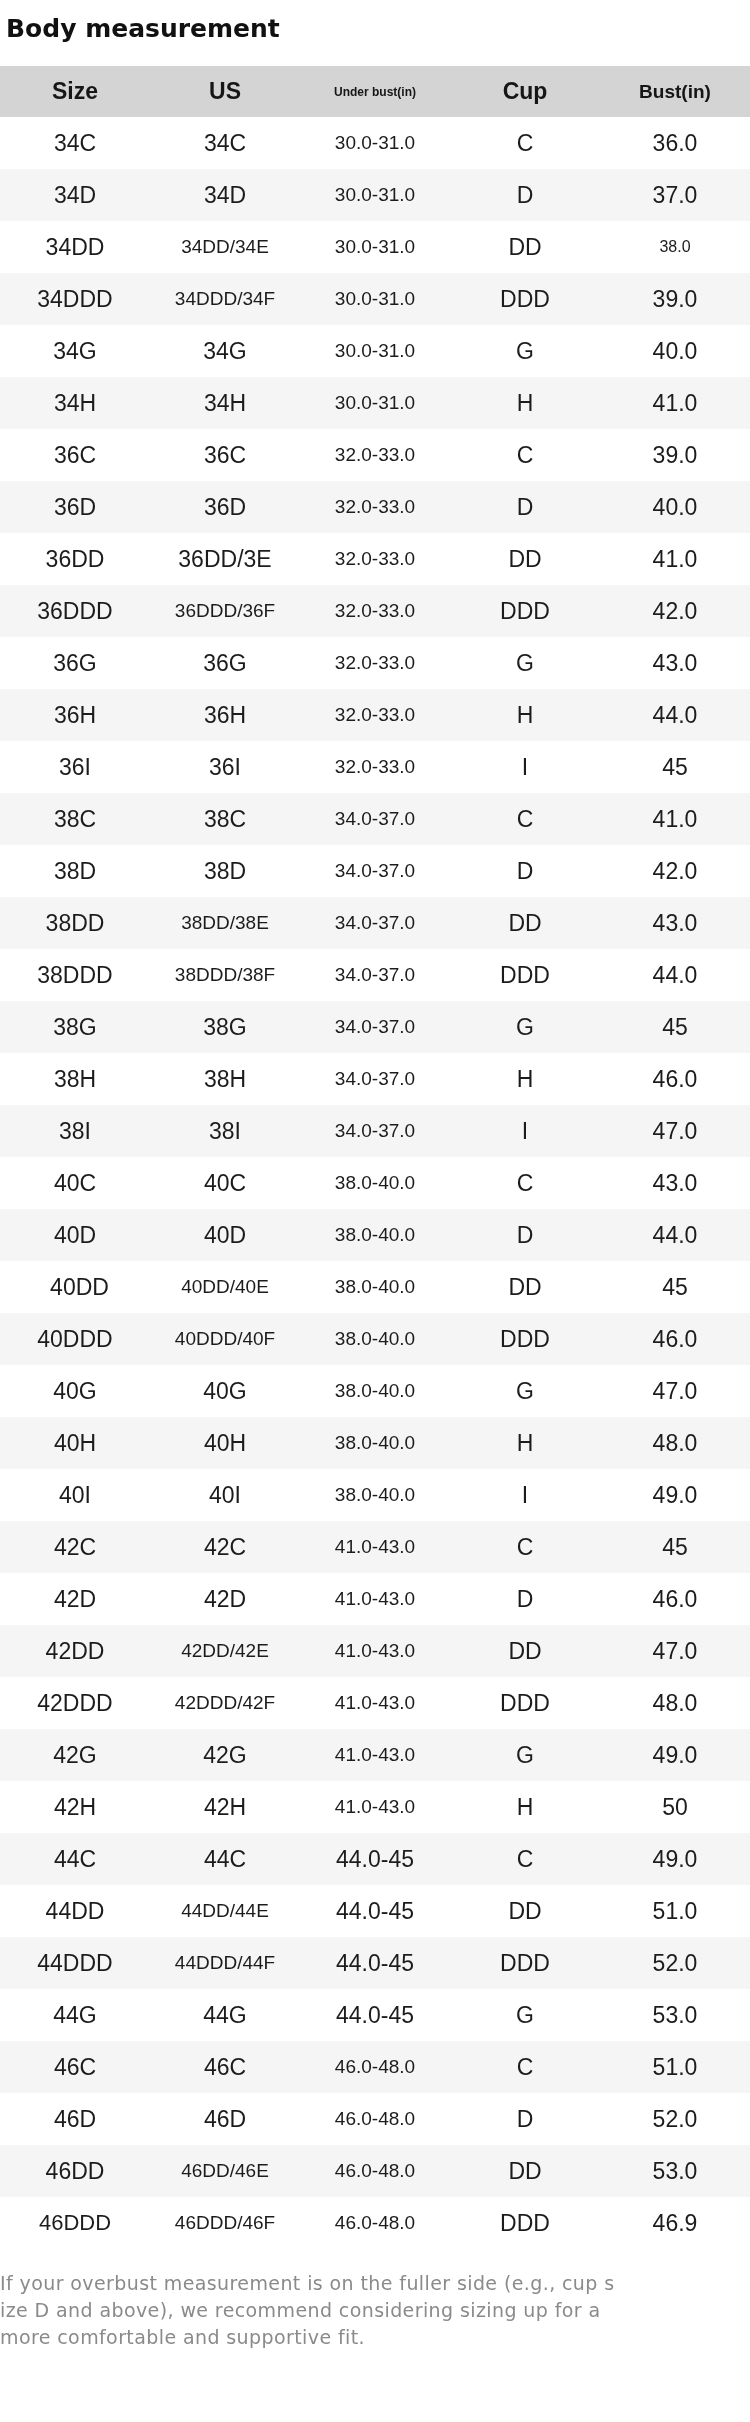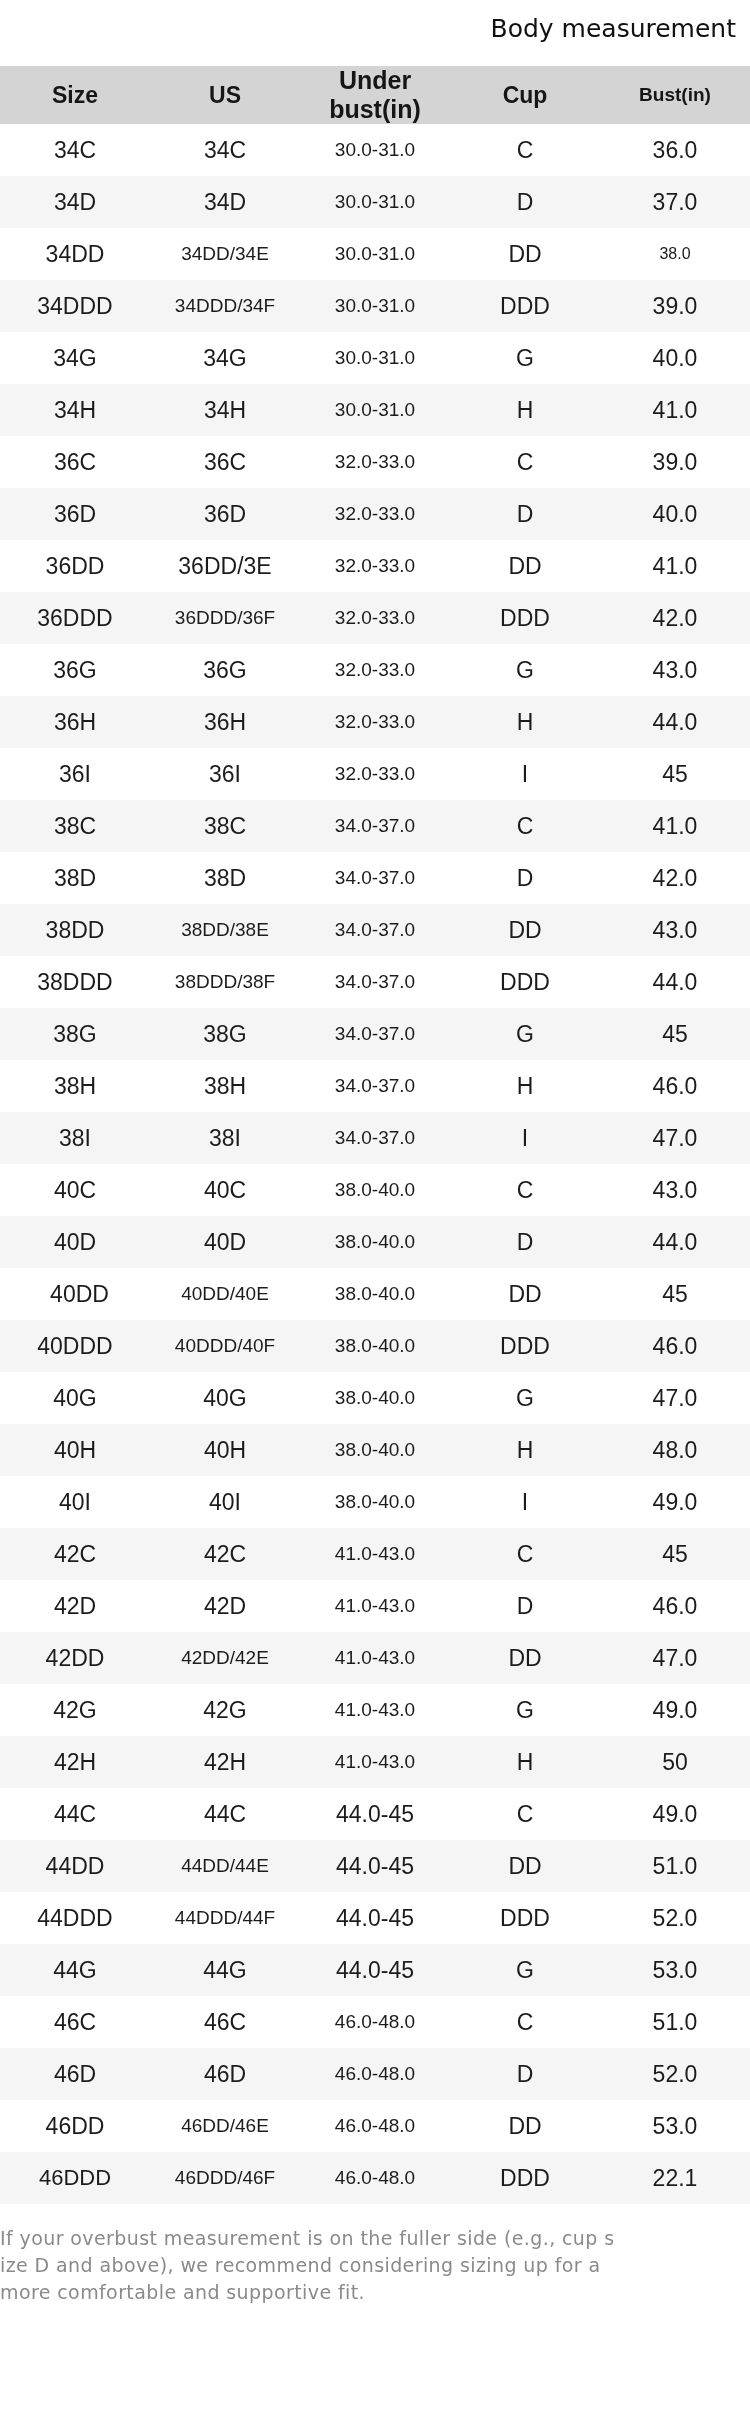--- a/index.html
+++ b/index.html
@@ -1,24 +1,23 @@
 <!DOCTYPE html>
 <html><head>
 <meta charset="utf-8">
 <style>
   html,body{margin:0;padding:0;background:#ffffff;}
   body{width:750px;font-family:"Liberation Sans",sans-serif;color:#1c1c1c;}
   .title{
     font-family:"DejaVu Sans",sans-serif;
-    font-weight:normal;
+    font-weight:bold;
     font-size:25px;
     line-height:31px;
-    padding:13px 14px 22px 6px;
+    padding:13px 24px 22px 6px;
     color:#111111;
-    text-align:right;
   }
   table.size-chart{
     width:750px;
     border-collapse:collapse;
     table-layout:fixed;
   }
   table.size-chart th{
     background:#d4d4d4;
     height:51px;
     font-weight:bold;
@@ -53,21 +52,21 @@
 </head>
 <body>
 
 <div class="title">Body measurement</div>
 
 <table class="size-chart">
   <thead>
     <tr>
       <th style="font-size: 23px;">Size</th>
       <th style="font-size: 23px;">US</th>
-      <th style="font-size: 25px;">Under bust(in)</th>
+      <th style="font-size: 12px;">Under bust(in)</th>
       <th style="font-size: 23px;">Cup</th>
       <th style="font-size: 19px;">Bust(in)</th>
     </tr>
   </thead>
   <tbody>
       <tr>
         <td style="font-size: 23px;">34C</td>
         <td style="font-size: 23px;">34C</td>
         <td style="font-size: 19px;">30.0-31.0</td>
         <td style="font-size: 23px;">C</td>
@@ -270,20 +269,27 @@
         <td style="font-size: 23px;">46.0</td>
       </tr>
       <tr>
         <td style="font-size: 23px;">42DD</td>
         <td style="font-size: 19px;">42DD/42E</td>
         <td style="font-size: 19px;">41.0-43.0</td>
         <td style="font-size: 23px;">DD</td>
         <td style="font-size: 23px;">47.0</td>
       </tr>
       <tr>
+        <td style="font-size: 23px;">42DDD</td>
+        <td style="font-size: 19px;">42DDD/42F</td>
+        <td style="font-size: 19px;">41.0-43.0</td>
+        <td style="font-size: 23px;">DDD</td>
+        <td style="font-size: 23px;">48.0</td>
+      </tr>
+      <tr>
         <td style="font-size: 23px;">42G</td>
         <td style="font-size: 23px;">42G</td>
         <td style="font-size: 19px;">41.0-43.0</td>
         <td style="font-size: 23px;">G</td>
         <td style="font-size: 23px;">49.0</td>
       </tr>
       <tr>
         <td style="font-size: 23px;">42H</td>
         <td style="font-size: 23px;">42H</td>
         <td style="font-size: 19px;">41.0-43.0</td>
@@ -337,21 +343,21 @@
         <td style="font-size: 19px;">46DD/46E</td>
         <td style="font-size: 19px;">46.0-48.0</td>
         <td style="font-size: 23px;">DD</td>
         <td style="font-size: 23px;">53.0</td>
       </tr>
       <tr>
         <td style="font-size: 22px;">46DDD</td>
         <td style="font-size: 19px;">46DDD/46F</td>
         <td style="font-size: 19px;">46.0-48.0</td>
         <td style="font-size: 23px;">DDD</td>
-        <td style="font-size: 23px;">22.1</td>
+        <td style="font-size: 23px;">46.9</td>
       </tr>
     </tbody>
 </table>
 
 <div class="footnote">
   <div>If your overbust measurement is on the fuller side (e.g., cup s</div>
   <div>ize D and above), we recommend considering sizing up for a</div>
   <div>more comfortable and supportive fit.</div>
 </div>
 

